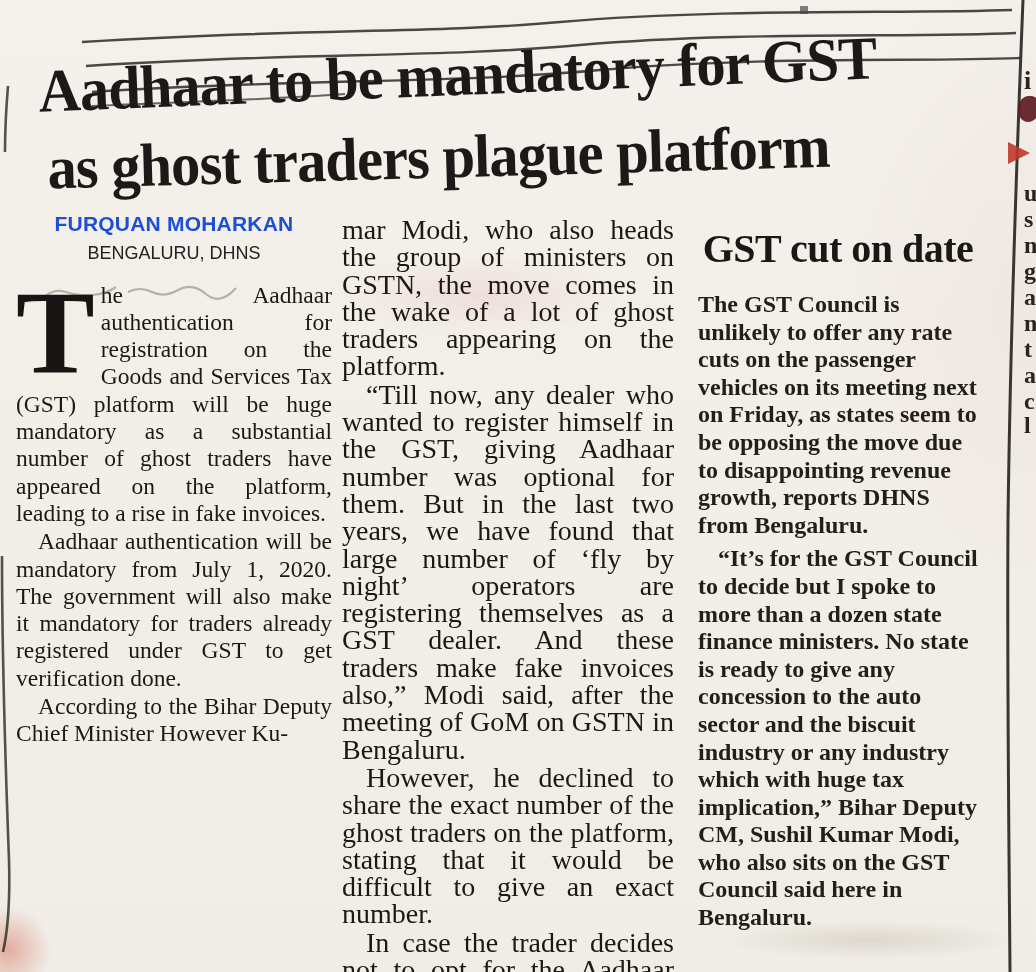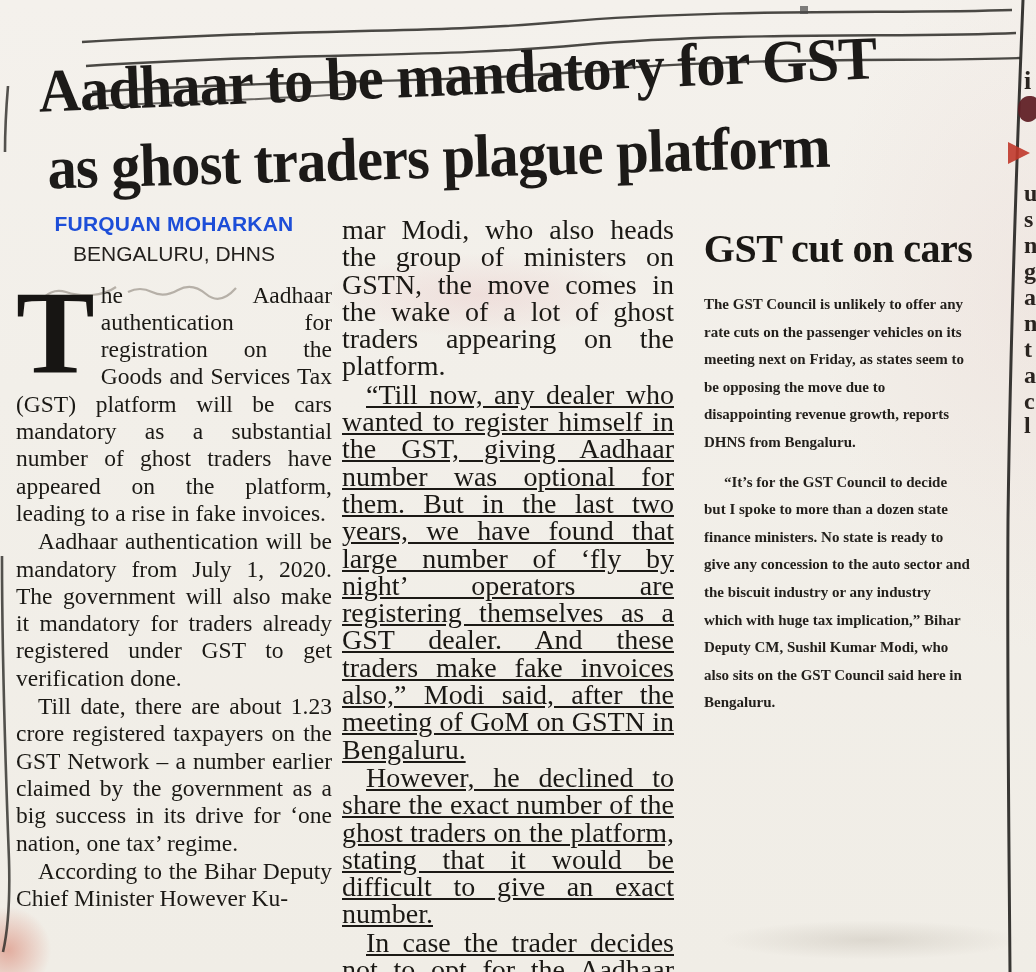--- a/index.html
+++ b/index.html
@@ -28,36 +28,36 @@
   }
   .headline .hl{transform:scaleX(.96);transform-origin:left center;}
   .headline .hl2{padding-left:6px;transform:rotate(.7deg) scaleX(.96);}
   
   .col{position:absolute;color:#1b1915;}
   .col p{margin:0 0 1px 0;text-align:justify;}
   .col p + p{text-indent:22px;}
   .col1{left:16px;top:210px;width:316px;font-size:23.5px;line-height:27.3px;}
   .col2{left:342px;top:216px;width:332px;font-size:28px;line-height:27.3px;}
   .col2 p:first-child{text-indent:0;}
-  .col2 p + p{text-indent:24px;text-decoration:underline;}
+  .col2 p + p{text-indent:24px;}
   .byline{text-align:center;font-family:"Liberation Sans", sans-serif;margin-bottom:14px;}
   .byline .author{font-weight:bold;font-size:21px;letter-spacing:.2px;color:#1d4ed8;}
-  .byline .loc{font-size:21px;margin-top:3px;color:#24211e;}
+  .byline .loc{font-size:18px;margin-top:3px;color:#24211e;}
   .dropcap{
     float:left;font-size:118px;line-height:92px;font-weight:bold;
     padding:6px 6px 0 0;color:#171513;
   }
   
   .sidebar{left:692px;top:226px;width:292px;position:absolute;color:#1b1915;}
   .sb-title{
     text-align:center;font-weight:bold;font-size:40px;line-height:45px;
     color:#1a1815;letter-spacing:-.5px;margin-bottom:20px;
   }
   .sidebar p{
-    margin:12px;font-weight:bold;font-size:15px;line-height:27.6px;
+    margin:6px;font-weight:bold;font-size:24px;line-height:27.6px;
     text-align:left;color:#221f1b;
   }
   .sidebar p + p{text-indent:20px;margin-top:1px;}
   
   .frag{
     position:absolute;left:1024px;width:20px;overflow:hidden;
     font-weight:bold;font-size:24px;color:#2a2420;font-family:"Liberation Serif",serif;
   }
   .frag:nth-of-type(1){top:66px;font-size:26px;}
   .frag:nth-of-type(2){top:180px;}
@@ -103,36 +103,35 @@
   <div class="headline">
     <div class="hl hl1">Aadhaar to be mandatory for GST</div>
     <div class="hl hl2">as ghost traders plague platform</div>
   </div>
 
   <div class="col col1">
     <div class="byline">
       <div class="author">FURQUAN MOHARKAN</div>
       <div class="loc">BENGALURU, DHNS</div>
     </div>
-    <p><span class="dropcap">T</span><span>he Aadhaar authentication for registration on the Goods and Services Tax (GST) platform will be cars mandatory as a substantial number of ghost traders have appeared on the platform, leading to a rise in fake invoices.</span></p>
+    <p><span class="dropcap">T</span><span>he Aadhaar authentication for registration on the Goods and Services Tax (GST) platform will be huge mandatory as a substantial number of ghost traders have appeared on the platform, leading to a rise in fake invoices.</span></p>
     <p>Aadhaar authentication will be mandatory from July 1, 2020. The government will also make it mandatory for traders already registered under GST to get verification done.</p>
-    <p>Till date, there are about 1.23 crore registered taxpayers on the GST Network – a number earlier claimed by the government as a big success in its drive for ‘one nation, one tax’ regime.</p>
     <p>According to the Bihar Deputy Chief Minister However Ku-</p>
   </div>
 
   <div class="col col2">
     <p>mar Modi, who also heads the group of ministers on GSTN, the move comes in the wake of a lot of ghost traders appearing on the platform.</p>
     <p>“Till now, any dealer who wanted to register himself in the GST, giving Aadhaar number was optional for them. But in the last two years, we have found that large number of ‘fly by night’ operators are registering themselves as a GST dealer. And these traders make fake invoices also,” Modi said, after the meeting of GoM on GSTN in Bengaluru.</p>
     <p>However, he declined to share the exact number of the ghost traders on the platform, stating that it would be difficult to give an exact number.</p>
     <p>In case the trader decides not to opt for the Aadhaar verification, he will have to get the physical verification done to get registered on the GST Network.</p>
   </div>
 
   <div class="sidebar">
     <div class="sb-title">
-      <div>GST cut on cars</div>
+      <div>GST cut on date</div>
     </div>
     <p>The GST Council is unlikely to offer any rate cuts on the passenger vehicles on its meeting next on Friday, as states seem to be opposing the move due to disappointing revenue growth, reports DHNS from Bengaluru.</p>
     <p>“It’s for the GST Council to decide but I spoke to more than a dozen state finance ministers. No state is ready to give any concession to the auto sector and the biscuit industry or any industry which with huge tax implication,” Bihar Deputy CM, Sushil Kumar Modi, who also sits on the GST Council said here in Bengaluru.</p>
   </div>
 
   <div>
     <span class="frag">i</span>
     <span class="frag">u</span>
     <span class="frag">s</span>
     <span class="frag">n</span>

